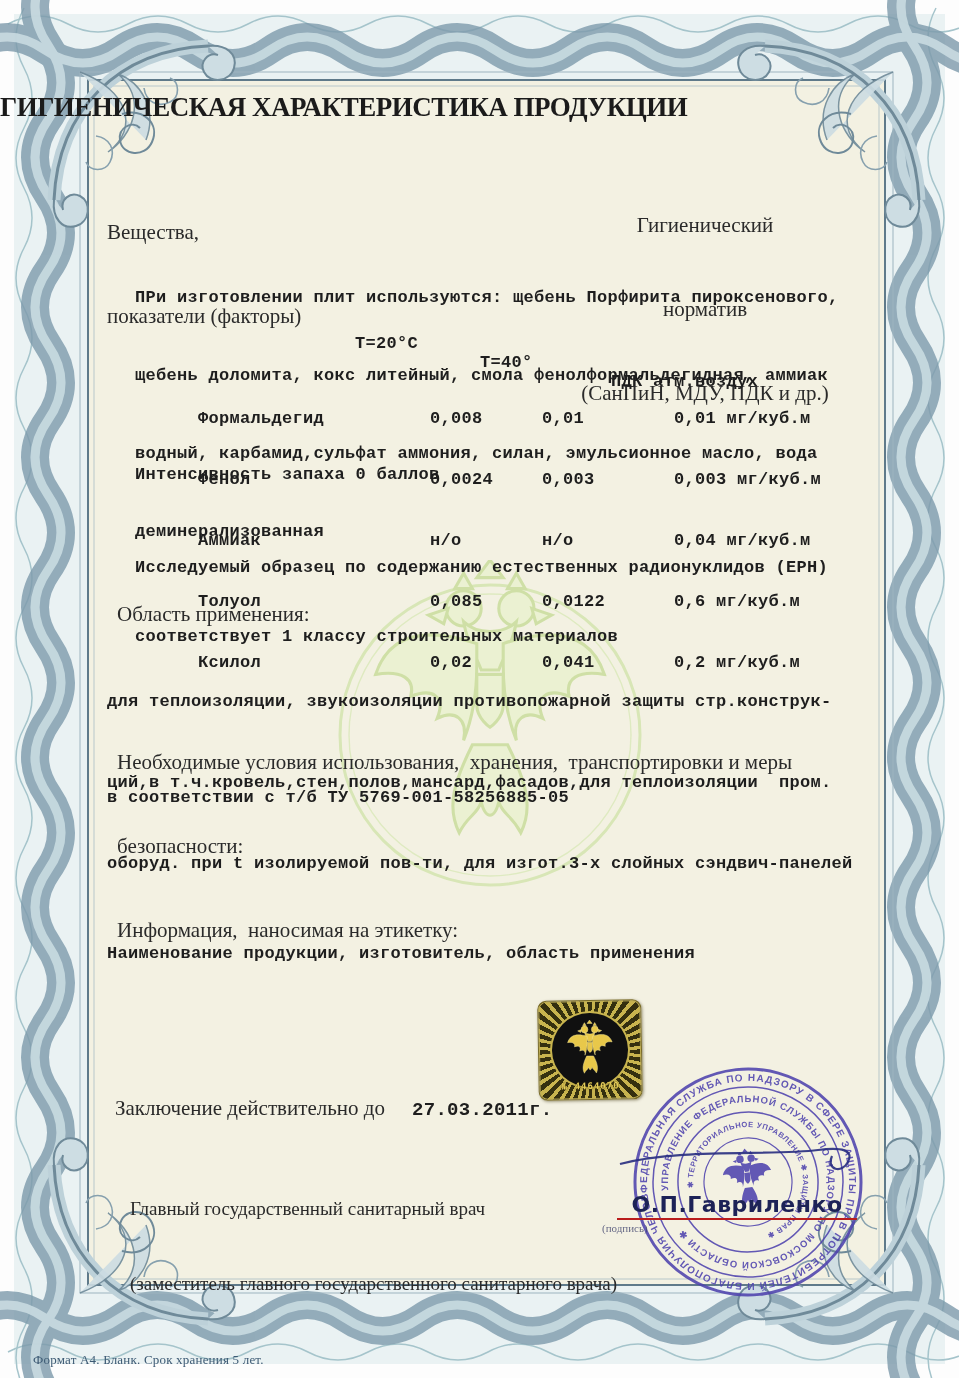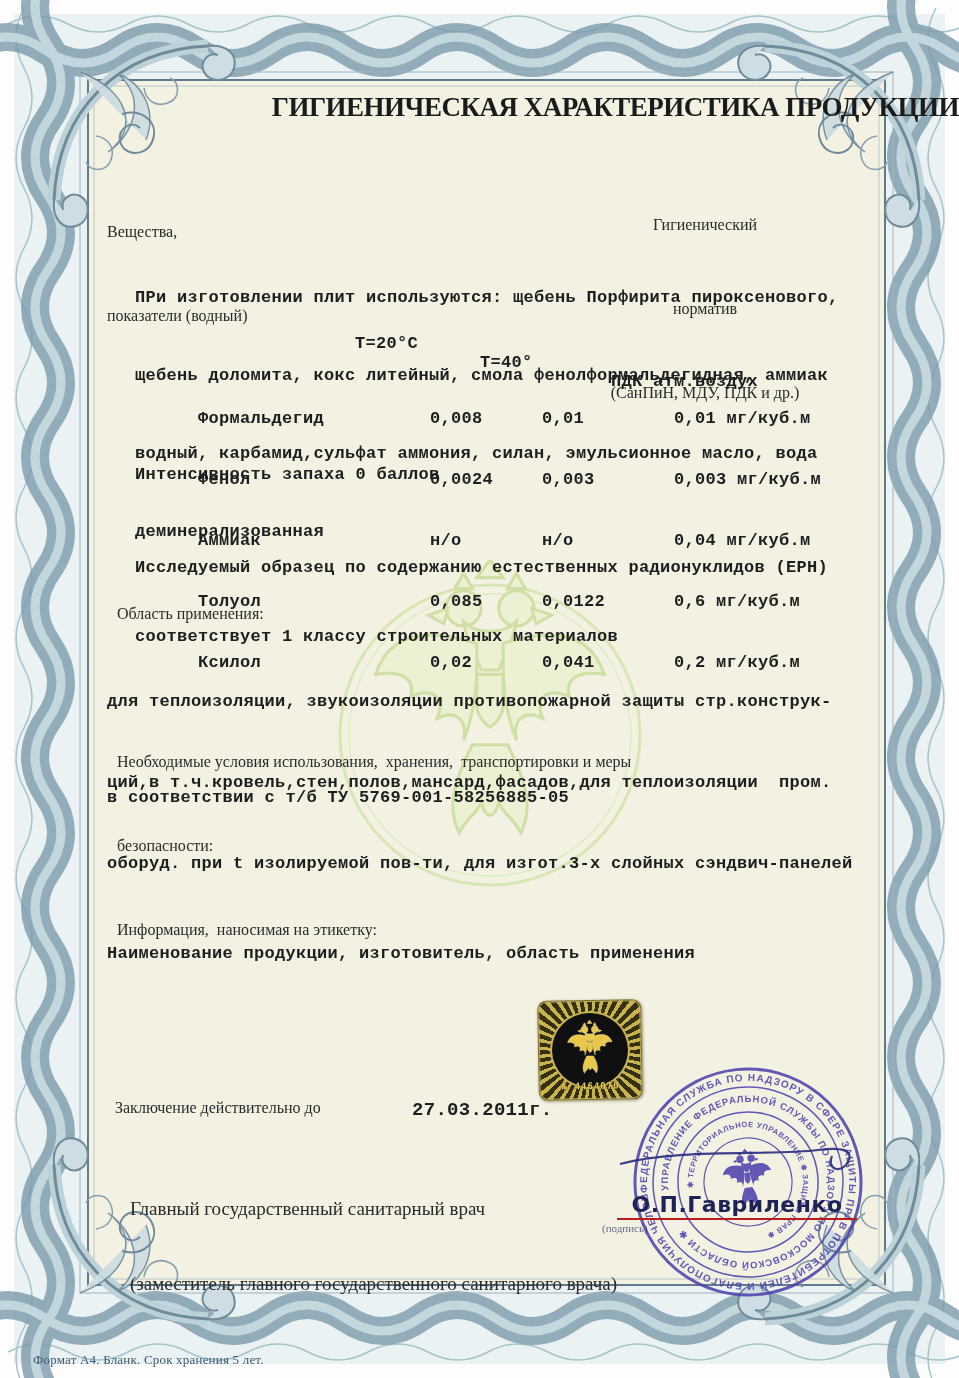--- a/index.html
+++ b/index.html
@@ -2,22 +2,22 @@
 <html><head>
 <meta charset="utf-8">
 <style>
   html,body{margin:0;padding:0;background:#ffffff;}
   .page{position:relative;width:959px;height:1378px;background:#fdfdfd;overflow:hidden;
         font-family:"Liberation Serif",serif;color:#262626;}
   .abs{position:absolute;}
   svg{display:block;}
   
   .ser{font-family:"Liberation Serif",serif;color:#2a2a2a;white-space:pre;}
-  .title{font-size:27px;font-weight:700;letter-spacing:-0.5px;color:#1b1b1b;text-align:right;width:100%;}
-  .lbl{font-size:16px;line-height:28px;}
+  .title{font-size:27px;font-weight:700;letter-spacing:-0.5px;color:#1b1b1b;text-align:left;width:100%;}
+  .lbl{font-size:21px;line-height:28px;}
   .lbl-c{text-align:center;}
   
   .mono{font-family:Liberation Mono, monospace;font-weight:700;
         font-size:17px;color:#1e1e1e;white-space:pre;letter-spacing:0.3px;}
   .trow{position:relative;height:23px;}
   .trow span{display:inline-block;}
   .c-name{width:232px;} .c-t20{width:112px;} .c-t40{width:132px;}
   .hologram{width:102px;height:98px;border-radius:9px;border:1px solid #7a6c28;
     background:repeating-conic-gradient(from 3deg at 50% 52%, #c8b44e 0deg 4deg, #35300f 4deg 9deg);
     box-shadow:0 0 0 1px #bfae56 inset, 1px 1px 3px rgba(60,50,10,.5);
@@ -102,21 +102,21 @@
   <svg class="abs" style="left:300px;top:520px;" width="380" height="420" viewBox="0 0 380 420" opacity="0.75">
     <circle cx="190" cy="215" r="150" fill="none" stroke="#cfe3a8" stroke-width="3"></circle>
     <circle cx="190" cy="215" r="141" fill="none" stroke="#d8e8b6" stroke-width="1.4"></circle>
     <use href="#eagle" x="58" y="40" width="264" height="308" fill="#e9f2cd" stroke="#c3da92" stroke-width="1.4"></use>
   </svg>
 
   <div class="abs title ser" style="left:0;top:92px;">ГИГИЕНИЧЕСКАЯ ХАРАКТЕРИСТИКА ПРОДУКЦИИ</div>
 
   <div class="abs ser lbl" style="left:107px;top:162px;">
     <div>Вещества,</div>
-    <div>показатели (водный)</div>
+    <div>показатели (факторы)</div>
   </div>
 
   <div class="abs ser lbl lbl-c" style="left:555px;top:155px;width:300px;">
     <div>Гигиенический</div>
     <div>норматив</div>
     <div>(СанПиН, МДУ, ПДК и др.)</div>
   </div>
 
   <div class="abs mono" style="left:135px;top:233px;line-height:26px;">
     <div>ПРи изготовлении плит используются: щебень Порфирита пироксенового,</div>

